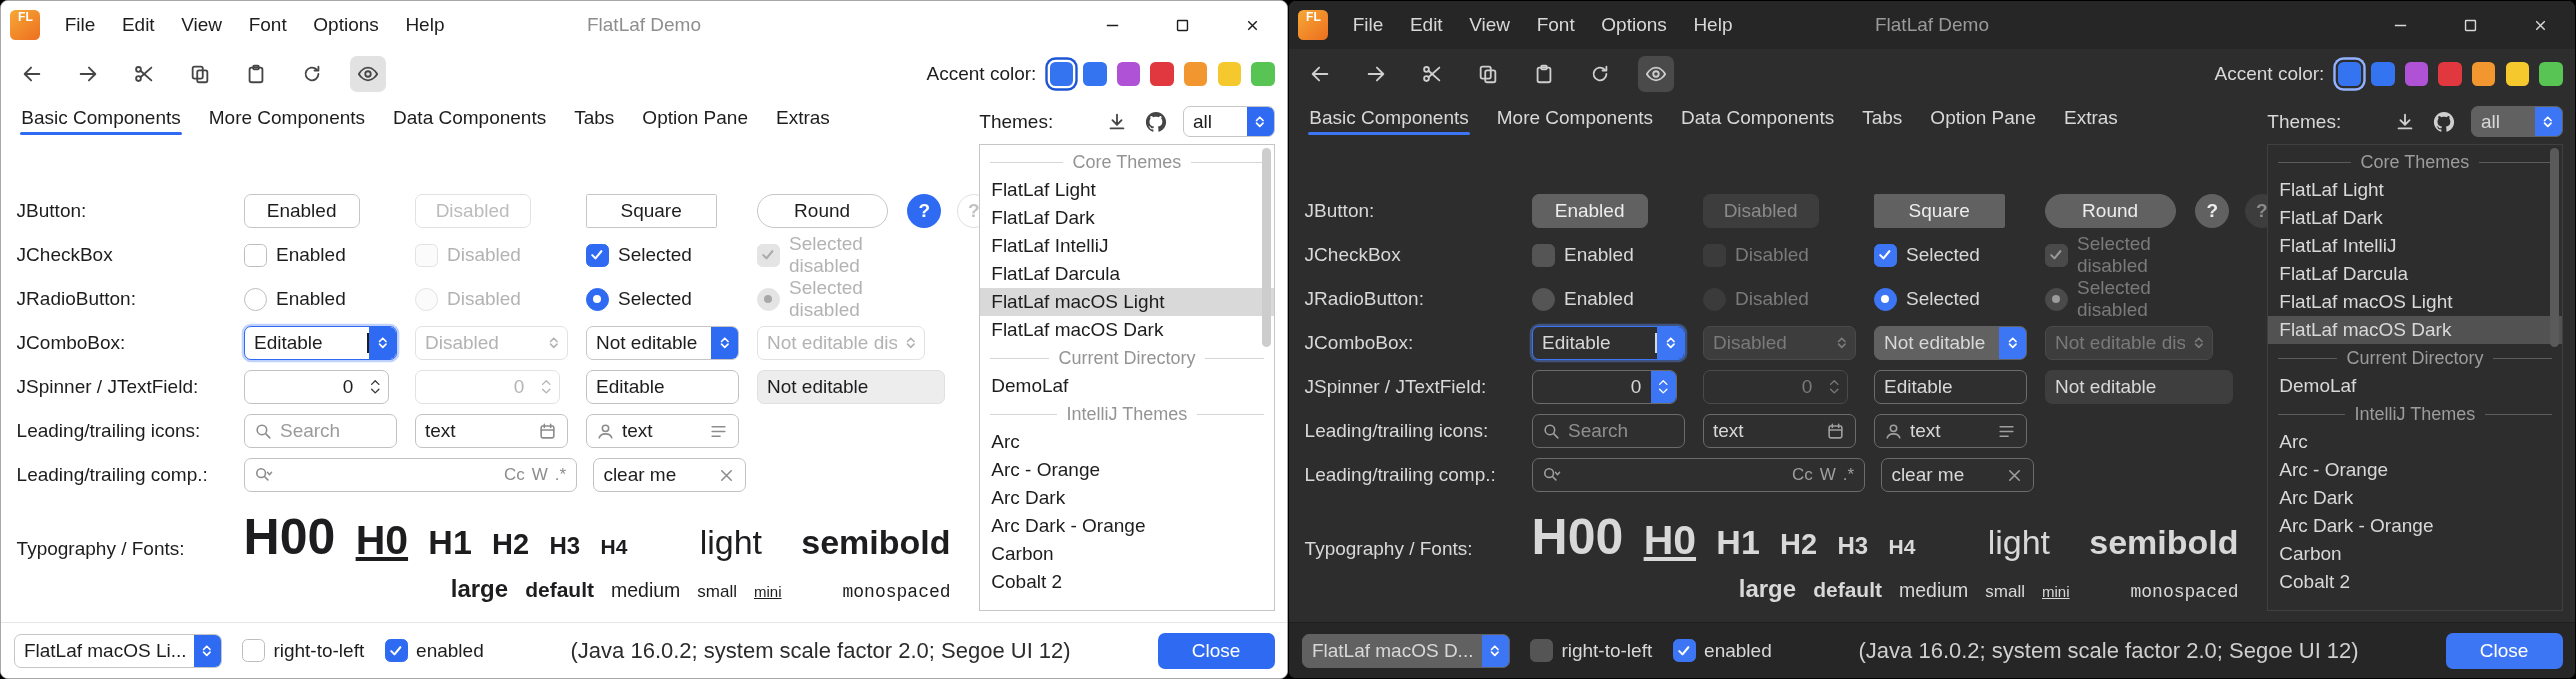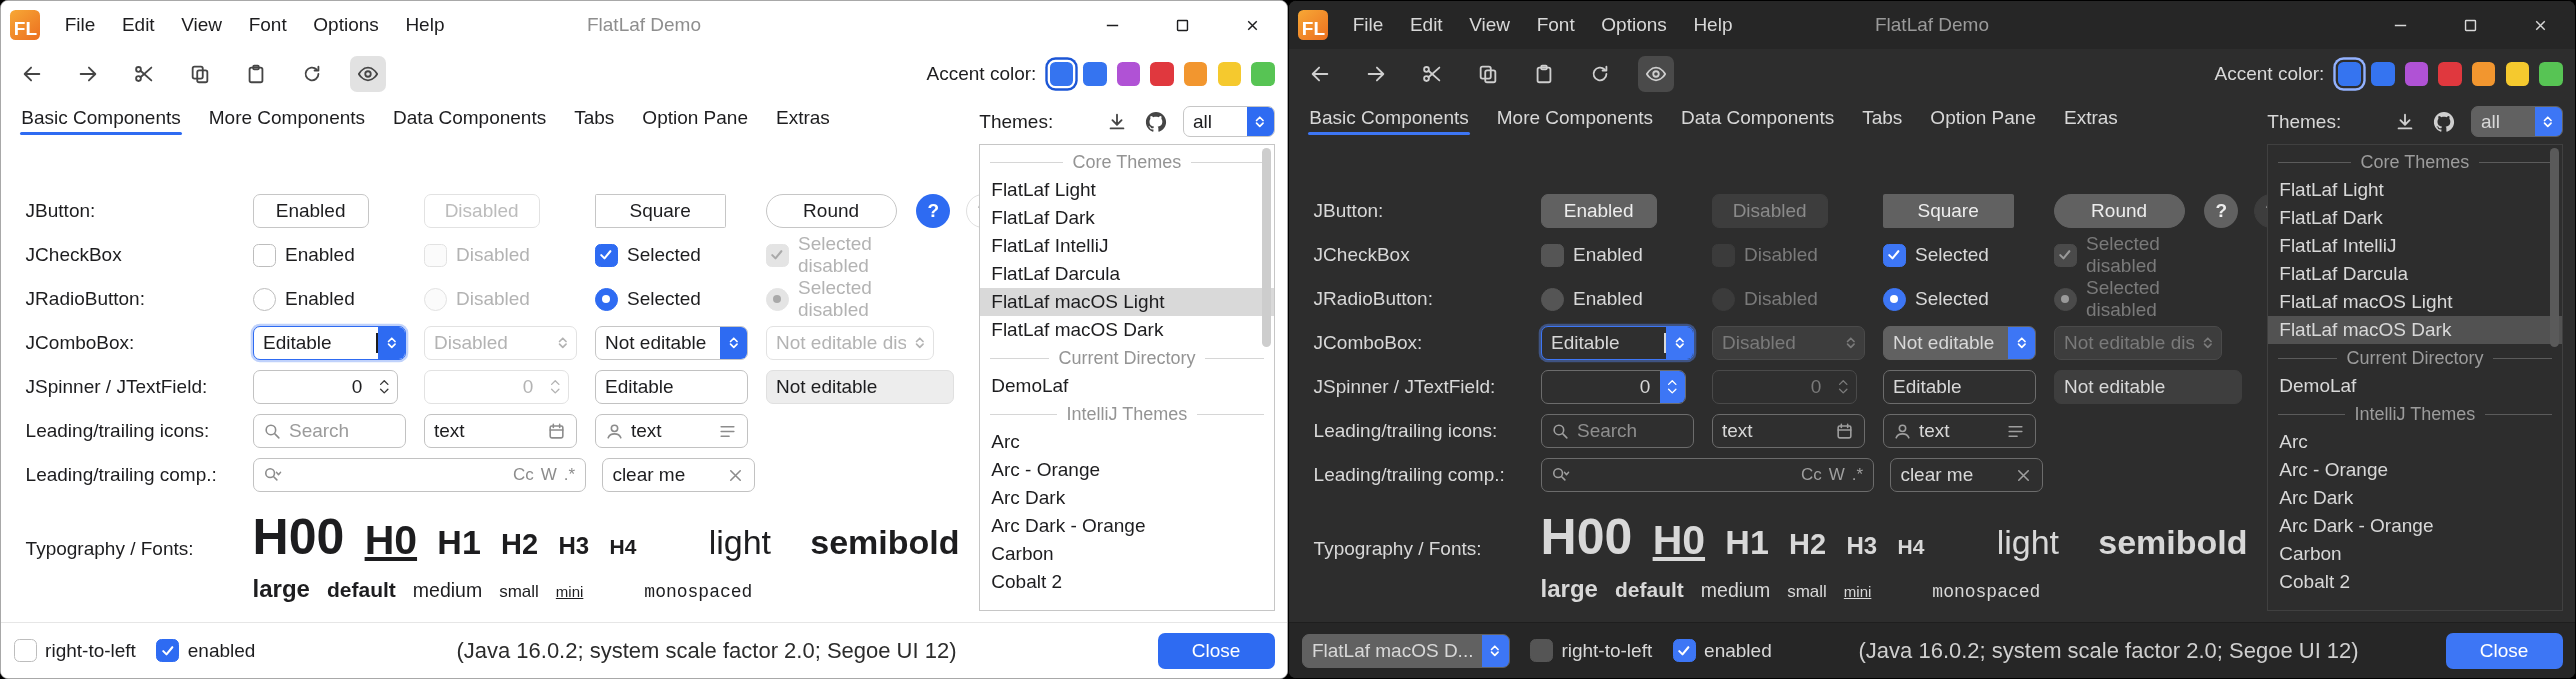--- a/index.html
+++ b/index.html
@@ -45,22 +45,22 @@
     --stepper-bg:var(--accent); --stepper-fg:#ffffff;
     --placeholder:#8f8f8f; --field-icon:#9f9f9f;
     --sel-bg:#525252; --list-bg:#2d2d2d; --list-border:#404040;
     --section-fg:#9c9c9c; --section-line:#5b5b5b; --scroll-thumb:#5a5a5a;
     --status-fg:#cfcfcf;
   }
 
   
   .titlebar{height:48px;flex:none;display:flex;align-items:center;background:var(--titlebar-bg);position:relative;}
   .logo{width:30px;height:30px;margin:0 11px 0 9.4px;border-radius:5.5px;flex:none;
-    background:linear-gradient(140deg,#f7a836,#ec6f1f);display:flex;align-items:flex-end;justify-content:center;
-    color:#fff;font-weight:bold;font-size:19px;}
+    background:linear-gradient(140deg,#f7a836,#ec6f1f);display:flex;align-items:flex-start;justify-content:center;
+    color:#fff;font-weight:bold;font-size:12px;}
   .menubar{display:flex;height:100%;align-items:center;z-index:2;}
   .menu-item{padding:0 13.3px;height:100%;display:flex;align-items:center;color:var(--fg);}
   .title{position:absolute;left:0;right:0;text-align:center;color:var(--title-fg);pointer-events:none;}
   .win-btns{margin-left:auto;display:flex;height:100%;z-index:2;}
   .win-btn{width:70px;height:100%;display:flex;align-items:center;justify-content:center;color:var(--fg);}
   .win-btn svg{width:17px;height:17px;stroke:currentColor;stroke-width:2;fill:none;}
 
   
   .toolbar{height:50px;flex:none;display:flex;align-items:center;padding:0 12.5px;gap:20px;background:var(--bg);}
   .tool-btn{width:36px;height:36px;border-radius:7px;display:flex;align-items:center;justify-content:center;color:var(--icon);flex:none;}
@@ -73,21 +73,21 @@
 
   
   .middle{flex:1;display:flex;min-height:0;}
   .main{flex:1;display:flex;flex-direction:column;min-width:0;}
   .tabbar{height:45px;flex:none;display:flex;align-items:center;padding:0 6.3px;}
   .tab{padding:4.7px 14px 12.5px;position:relative;color:var(--fg);white-space:nowrap;}
   .tab.active::after{content:"";position:absolute;left:12.5px;right:12.5px;bottom:6.3px;height:3.1px;border-radius:1.6px;background:var(--accent);}
 
   .content{flex:1;padding:45px 0 0 15.6px;min-height:0;}
   .crow{display:flex;align-items:center;height:44px;}
-  .crow-label{width:227px;flex:none;color:var(--fg);margin-left:9px;}
+  .crow-label{width:227px;flex:none;color:var(--fg);}
   .cell{width:171px;flex:none;display:flex;align-items:center;gap:9.4px;min-width:0;}
   .dimtext{color:var(--dim);}
 
   
   .btn{height:34px;box-sizing:border-box;border-radius:7px;border:0.8px solid var(--btn-border);
     background:var(--btn-bg);color:var(--btn-fg);font:inherit;display:flex;align-items:center;justify-content:center;
     padding:0 19px;min-width:116px;}
   .btn.square{border-radius:1.6px;min-width:131px;}
   .btn.round{border-radius:17px;min-width:131px;}
   .btn.disabled{background:var(--btn-dis-bg);border-color:var(--btn-dis-border);color:var(--btn-dis-fg);}
@@ -144,21 +144,21 @@
   .tf .ficon{color:var(--field-icon);display:flex;align-items:center;flex:none;}
   .tf .ficon svg{width:19px;height:19px;stroke:currentColor;stroke-width:2;fill:none;stroke-linecap:round;stroke-linejoin:round;}
   .tf.noneditable{background:var(--noneditable-bg);border-color:var(--noneditable-border);width:188px;}
   .tf.widefield{width:333px;margin-right:16.4px;}
   .tf .glyph{color:var(--field-icon);font-size:17px;flex:none;}
 
   
   .typ-row{display:flex;padding-top:11px;}
   .typ-row .crow-label{margin-top:30px;}
   .typ-lines{display:flex;flex-direction:column;gap:9.4px;}
-  .typ-l1,.typ-l2{display:flex;align-items:baseline;}
+  .typ-l1,.typ-l2{display:flex;align-items:baseline;justify-content:flex-end;}
   .typ-l1{gap:20.3px;}
   .typ-l2{gap:17px;}
   .t-h00{font-size:50px;font-weight:bold;}
   .t-h0{font-size:41px;font-weight:bold;text-decoration:underline;}
   .t-h1{font-size:34px;font-weight:bold;}
   .t-h2{font-size:29px;font-weight:bold;}
   .t-h3{font-size:24px;font-weight:bold;margin-top:12px;}
   .t-h4{font-size:21px;font-weight:bold;}
   .t-light{font-size:34px;font-weight:normal;margin-left:52px;}
   .t-semibold{font-size:34px;font-weight:bold;margin-left:19px;}
@@ -593,20 +593,28 @@
           <div class="theme-row">Arc Dark</div>
           <div class="theme-row">Arc Dark - Orange</div>
           <div class="theme-row">Carbon</div>
           <div class="theme-row">Cobalt 2</div>
           <div class="theme-scroll"></div>
         </div>
       </div>
     </div>
 
     <div class="bottombar">
+      <div class="combo laf btnstyle">
+        <span class="val">FlatLaf macOS Li...</span>
+        <span class="arrows">
+            <svg viewBox="0 0 24 24">
+              <path d="M7 10l5-5 5 5M7 14l5 5 5-5"></path>
+            </svg>
+          </span>
+      </div>
       <div class="cbgroup">
         <span class="cb"></span>
         <span>right-to-left</span>
       </div>
       <div class="cbgroup">
         <span class="cb checked">
             <svg viewBox="0 0 24 24">
               <path d="M5 12.5l5 5 9-11"></path>
             </svg>
           </span>

